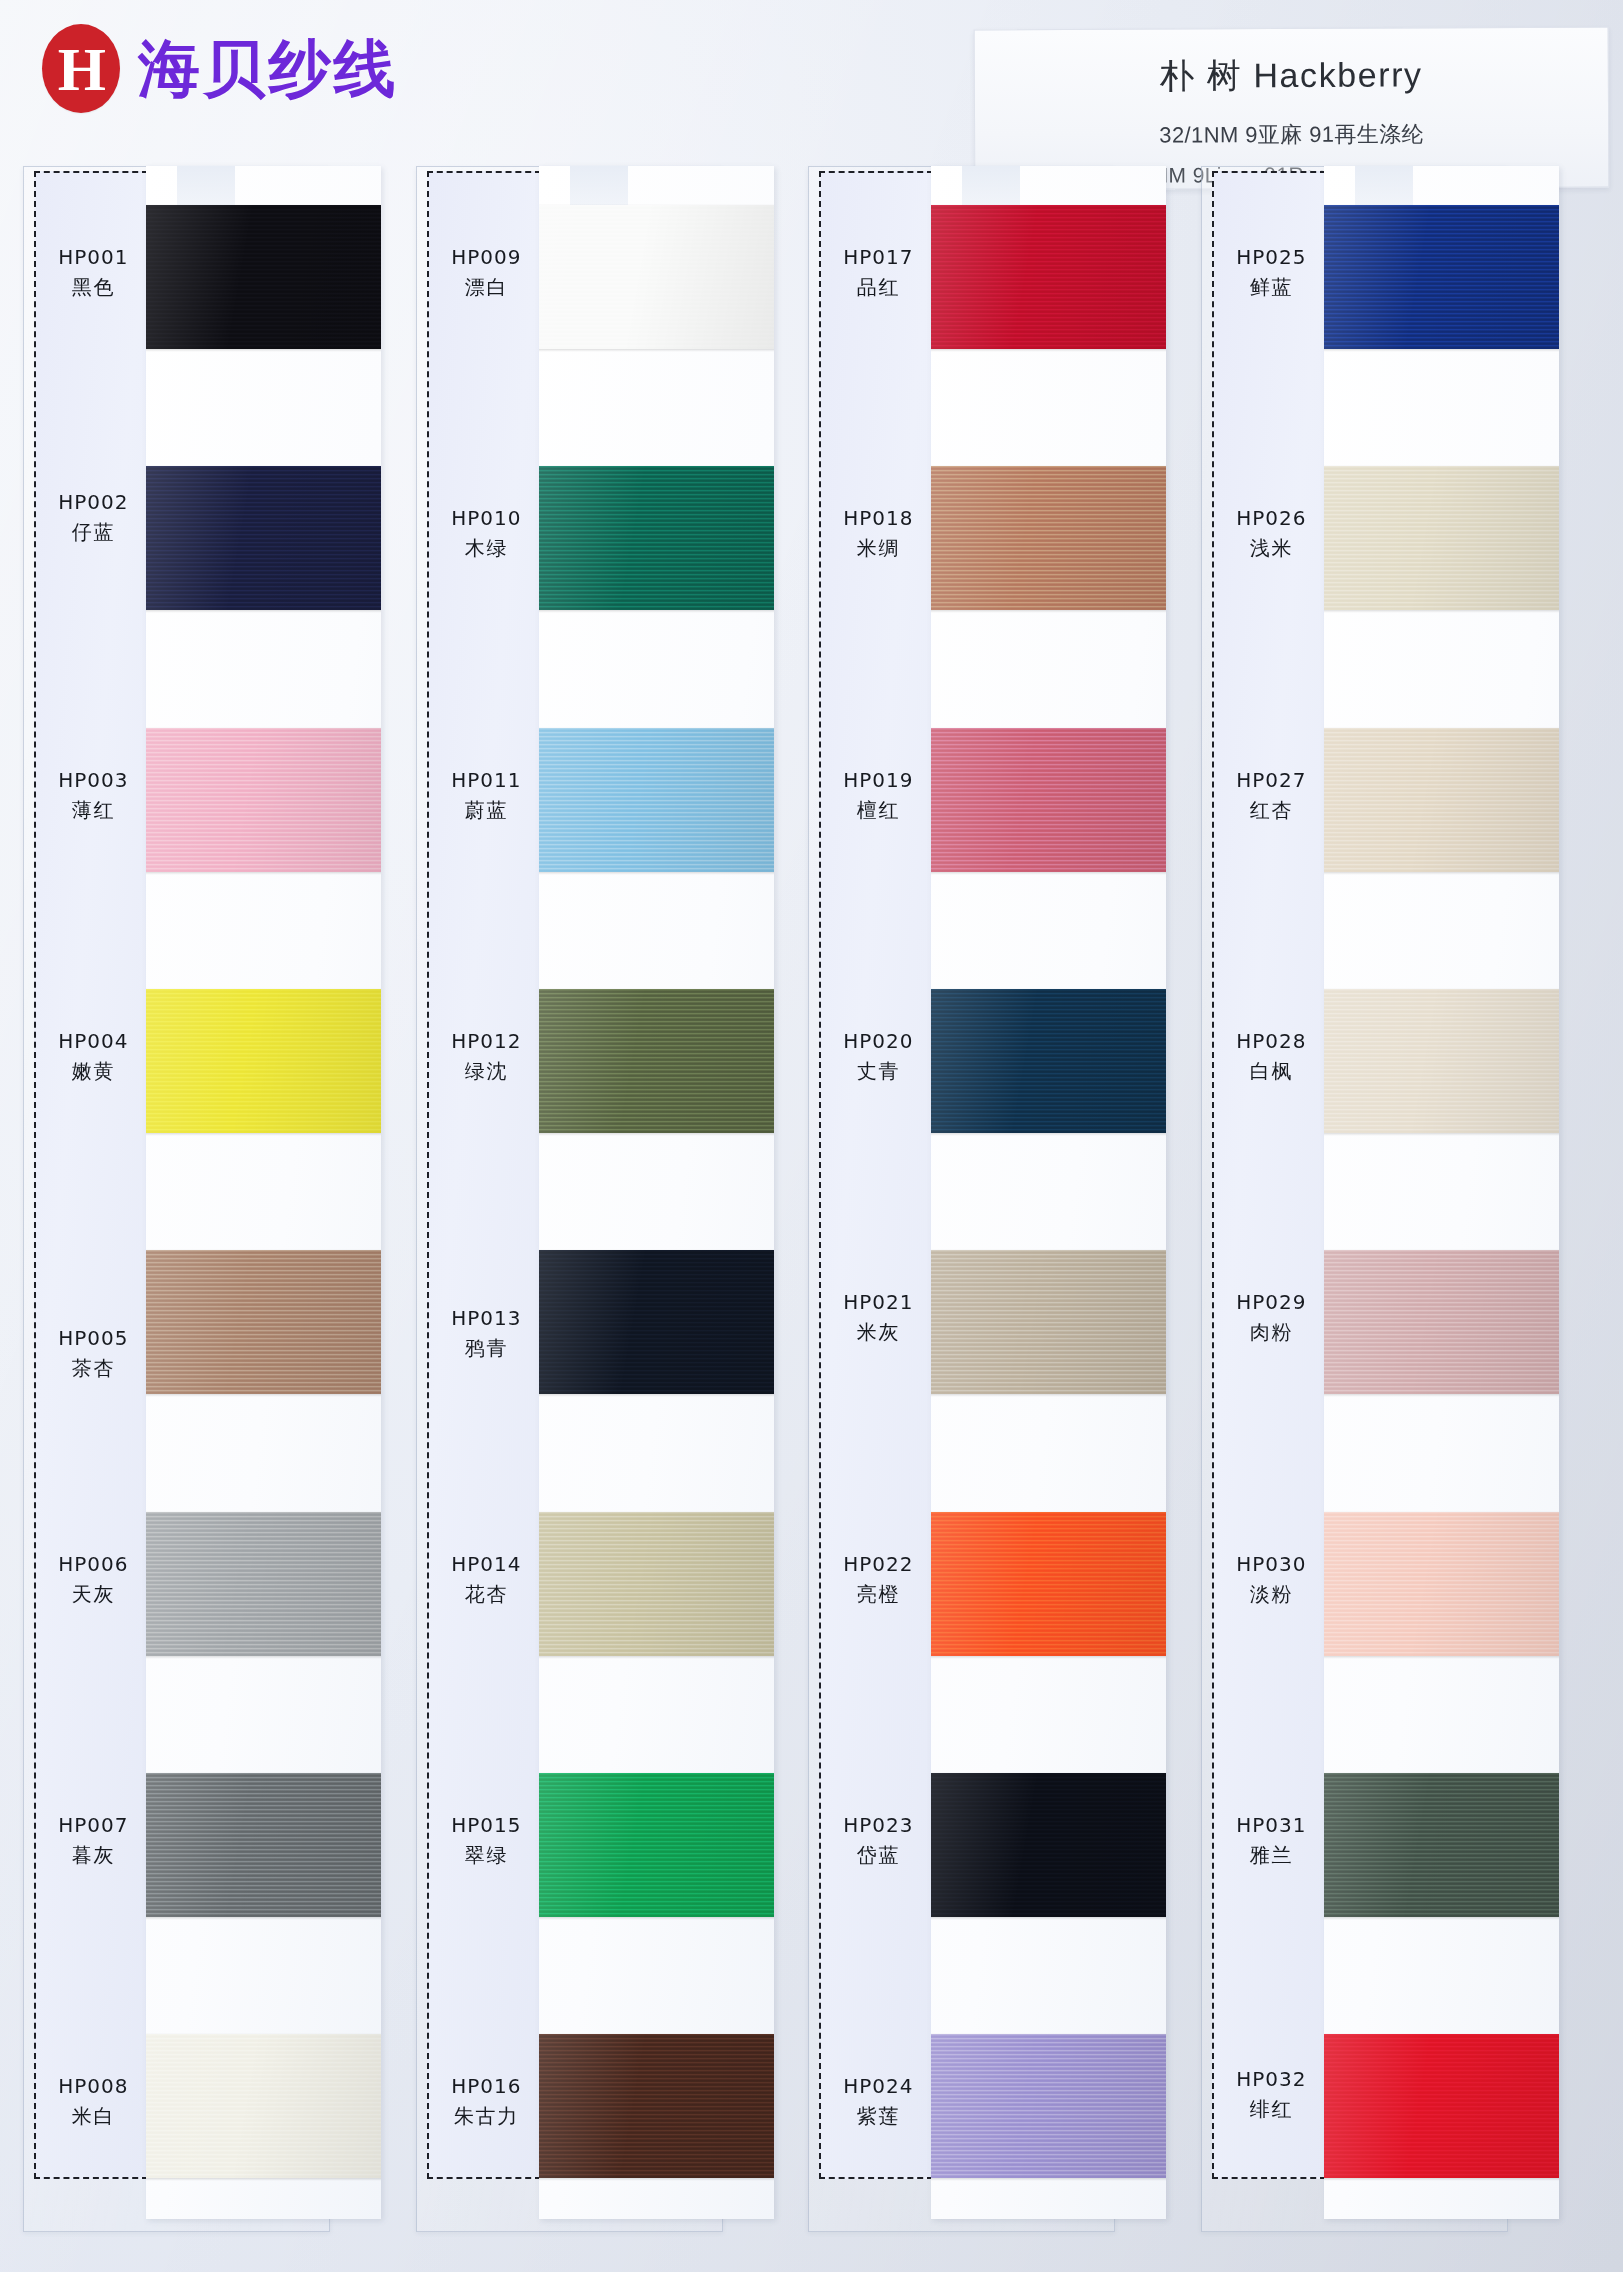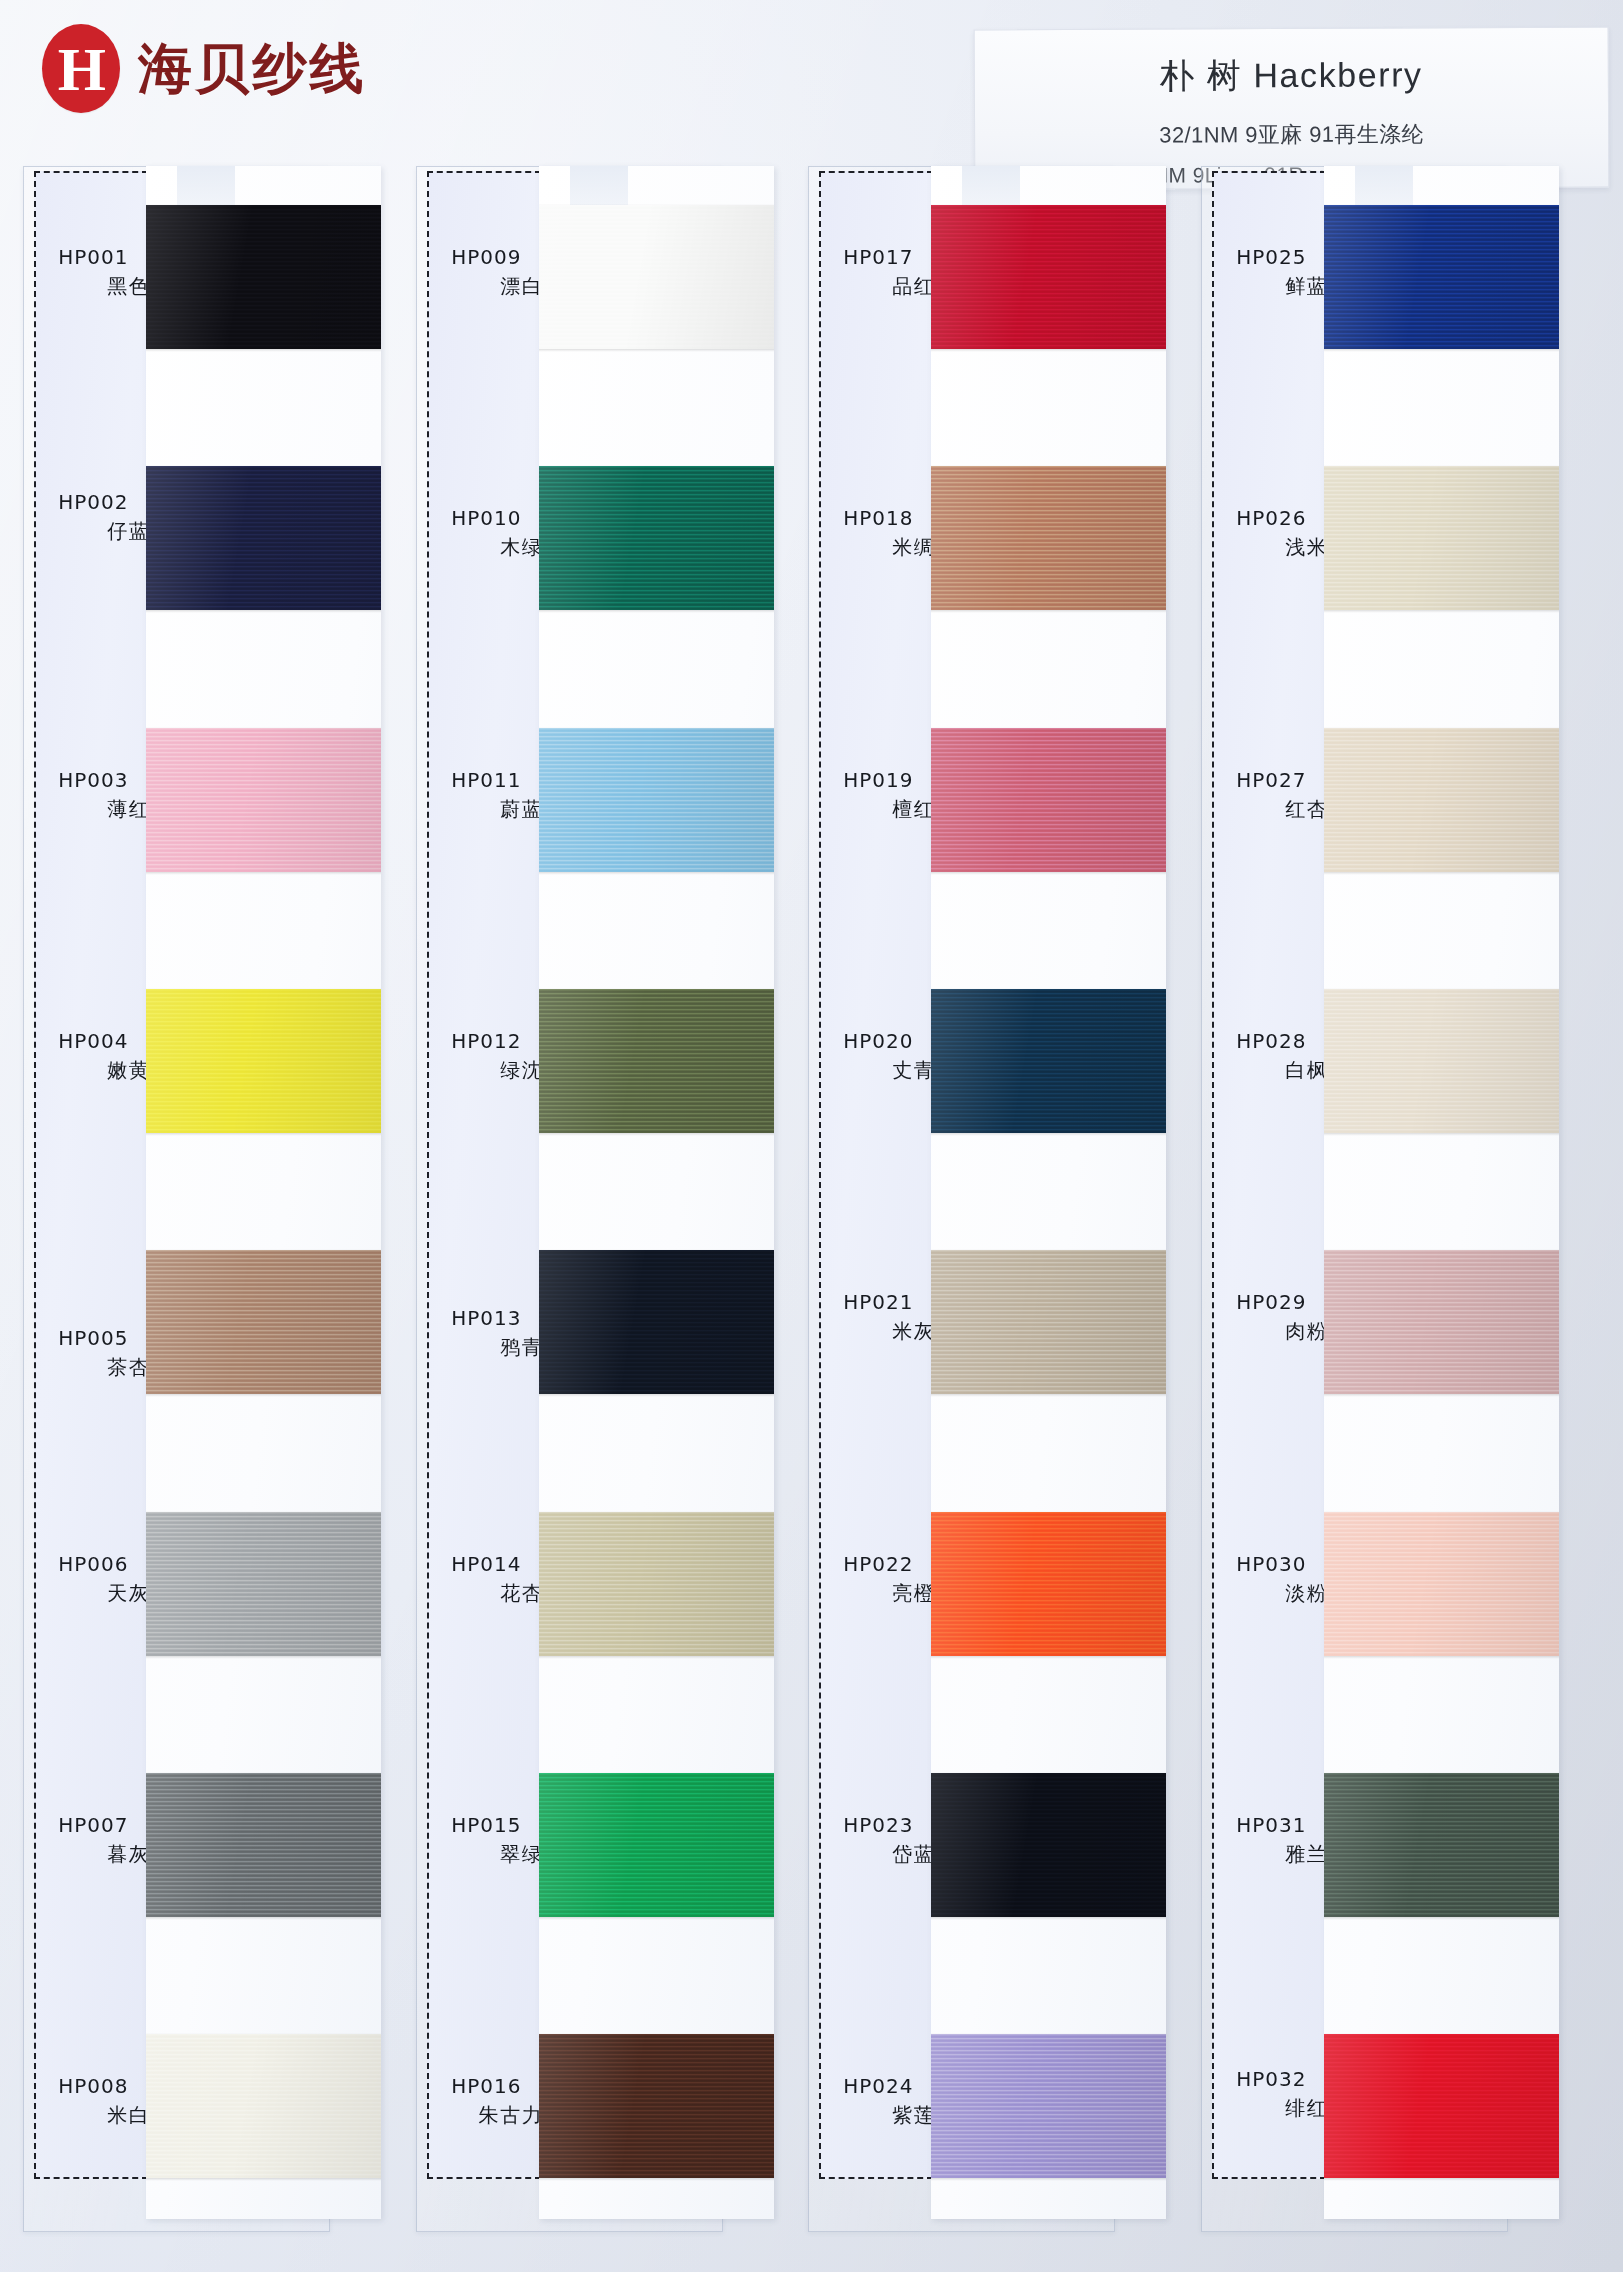--- a/index.html
+++ b/index.html
@@ -32,21 +32,21 @@
     background:#cc2229;
     display:flex;align-items:center;justify-content:center;
     box-shadow:0 0.8px 1.6px rgba(0,0,0,.07);
   }
   #brand-mark .h-glyph{
     color:#fff;font-size:62px;line-height:1;font-weight:bold;
     font-family:"Liberation Serif","DejaVu Serif",serif;
     letter-spacing:-1.6px;
   }
   #brand-text{
-    color:#7f1d1d;font-size:54px;line-height:1;font-weight:bold;
+    color:#6d28d9;font-size:62px;line-height:1;font-weight:bold;
     letter-spacing:3.2px;
     font-family:"DejaVu Sans","Liberation Sans",sans-serif;
     text-shadow:0 0.8px 0 rgba(255,255,255,.4);
   }
 
   
   #header-label{
     position:absolute;left:974px;top:28px;width:633px;height:159px;
     background:linear-gradient(180deg,#fbfcfe 0%,#f4f6fa 65%,#eef1f7 100%);
     border:0.8px solid #dfe3ec;
@@ -120,22 +120,21 @@
     position:absolute;left:0;width:114px;text-align:center;
     color:#171a20;
     line-height:1.18;
   }
   .swatch-label .code{
     font-size:20px;letter-spacing:1px;display:block;
     font-family:"DejaVu Sans","Liberation Sans",sans-serif;
   }
   .swatch-label .name{
     font-size:20px;letter-spacing:1.6px;display:block;margin-top:6.5px;
-    font-family:Liberation Mono, monospace;
-    text-align:right;
+    font-family:Liberation Serif, serif;
   }
 </style>
 </head>
 <body>
 
 <div id="backdrop"></div>
 
 <div id="brand">
   <div id="brand-mark">
     <span class="h-glyph">H</span>

